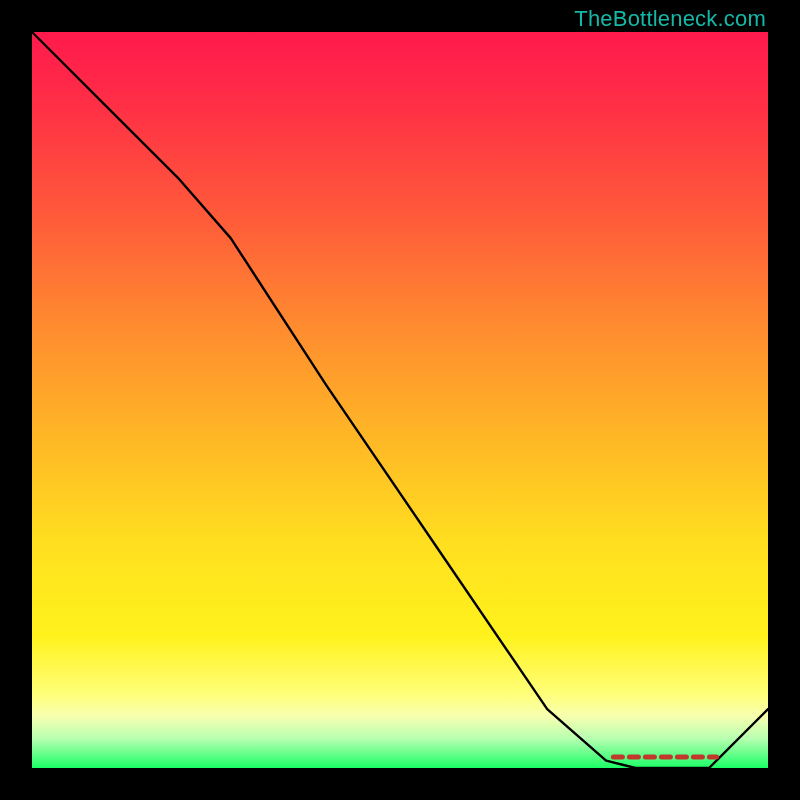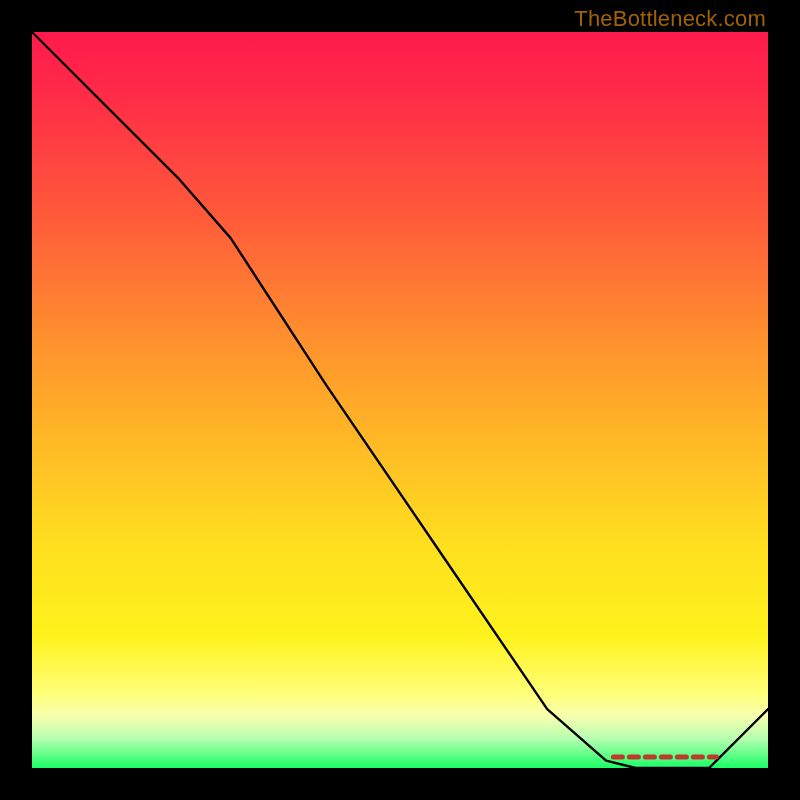--- a/index.html
+++ b/index.html
@@ -35,21 +35,21 @@
       #ffff7a 90%,
       #f7ffb0 93%,
       #b7ffb0 96%,
       #1aff66 100%
     );
   }
   .watermark {
     position: absolute;
     top: 6px;
     right: 34px;
-    color: #a16207;
+    color: #14b8a6;
     font-size: 22px;
     font-weight: 500;
     letter-spacing: 0.2px;
     user-select: none;
   }
   svg.curve {
     position: absolute;
     left: 0;
     top: 0;
     width: 736px;

